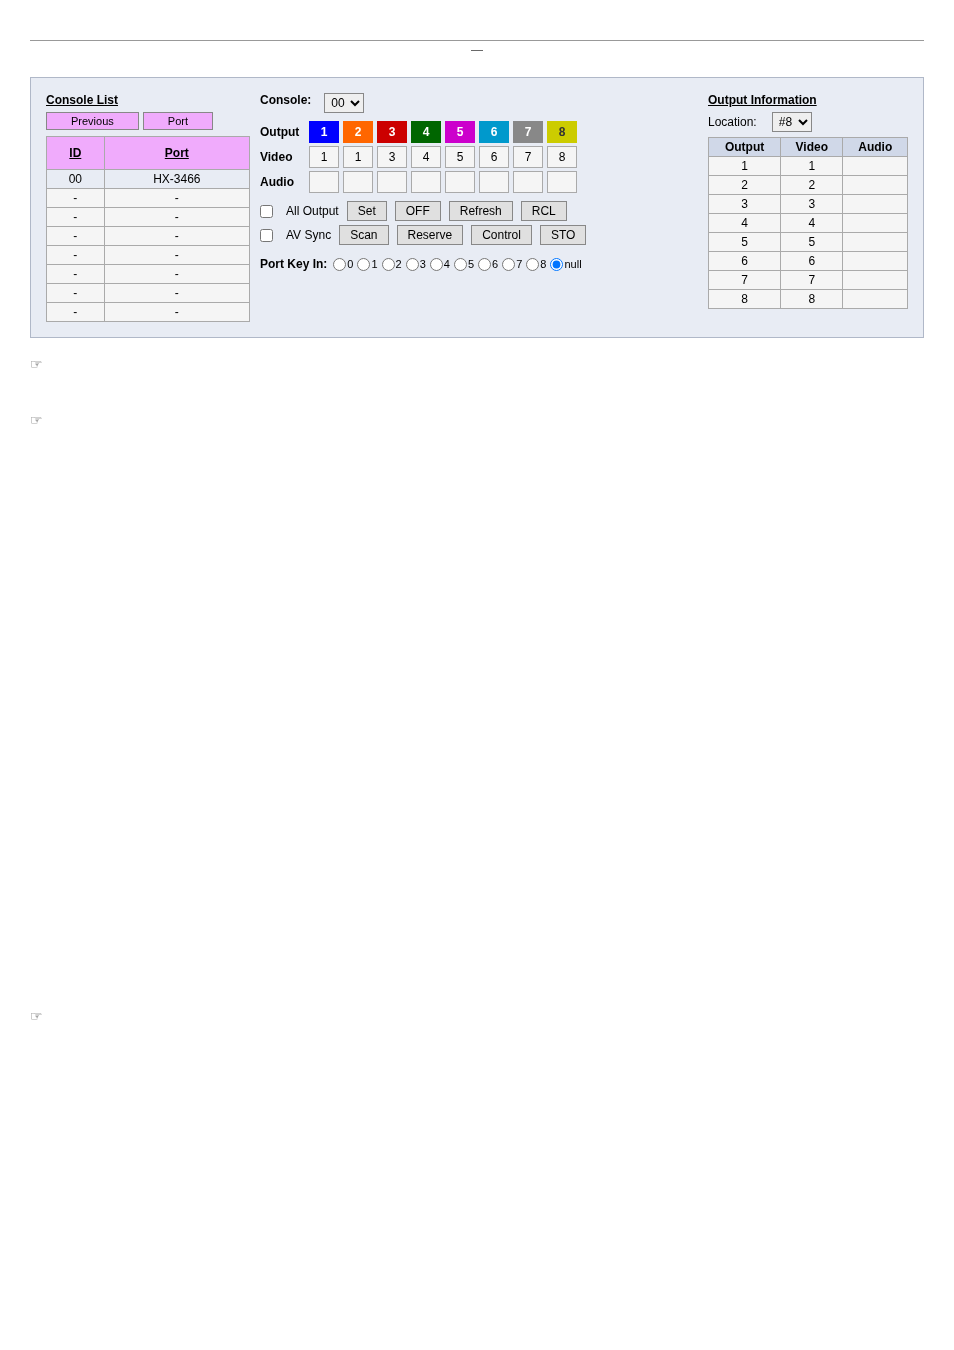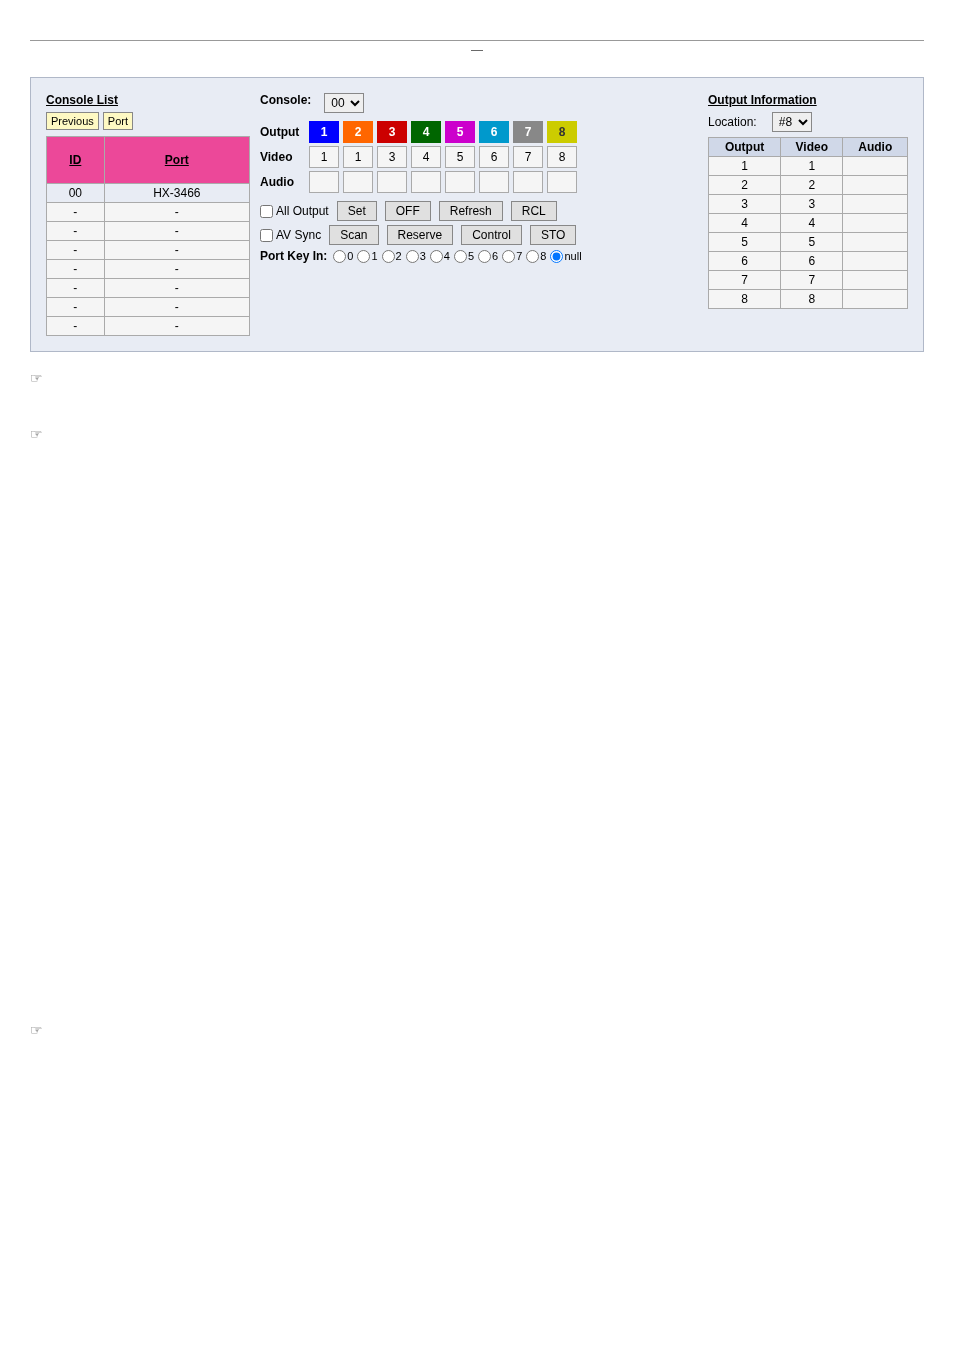--- a/index.html
+++ b/index.html
@@ -60,35 +60,35 @@
       font-weight: bold;
       margin-bottom: 5px;
       text-decoration: underline;
     }
     .console-nav {
       display: flex;
       gap: 4px;
       margin-bottom: 6px;
     }
     .console-nav button {
-      padding: 2px 4px;
+      padding: 2px 24px;
       font-size: 11px;
       border: 1px solid #888;
-      background: #fef9c3;
+      background: #f0abfc;
       cursor: pointer;
     }
     .console-table {
       width: 100%;
       border-collapse: collapse;
       font-size: 12px;
     }
     .console-table th {
-      background: #ec4899;
+      background: #f0abfc;
       border: 1px solid #aaa;
-      padding: 16px 4px;
+      padding: 9px 4px;
       text-align: center;
       text-decoration: underline;
     }
     .console-table td {
       border: 1px solid #aaa;
       padding: 2px 4px;
       text-align: center;
       background: #f5f5f5;
     }
     .console-table tr:first-child td { background: #e8ecf4; }
@@ -171,40 +171,40 @@
     
     .options-row {
       display: flex;
       align-items: center;
       gap: 8px;
       margin-bottom: 4px;
     }
     .checkbox-label {
       display: flex;
       align-items: center;
-      gap: 3px;
+      gap: 13px;
       font-size: 12px;
       white-space: nowrap;
     }
     .action-btn {
       padding: 2px 10px;
       font-size: 12px;
       border: 1px solid #888;
       background: #e0e0e0;
       cursor: pointer;
       white-space: nowrap;
     }
 
     
     .port-row {
       display: flex;
       align-items: center;
       gap: 6px;
       font-size: 12px;
-      margin-top: 4px;
+      margin-top: 12px;
     }
     .port-label {
       font-weight: bold;
       white-space: nowrap;
     }
     .radio-group {
       display: flex;
       align-items: center;
       gap: 4px;
     }

